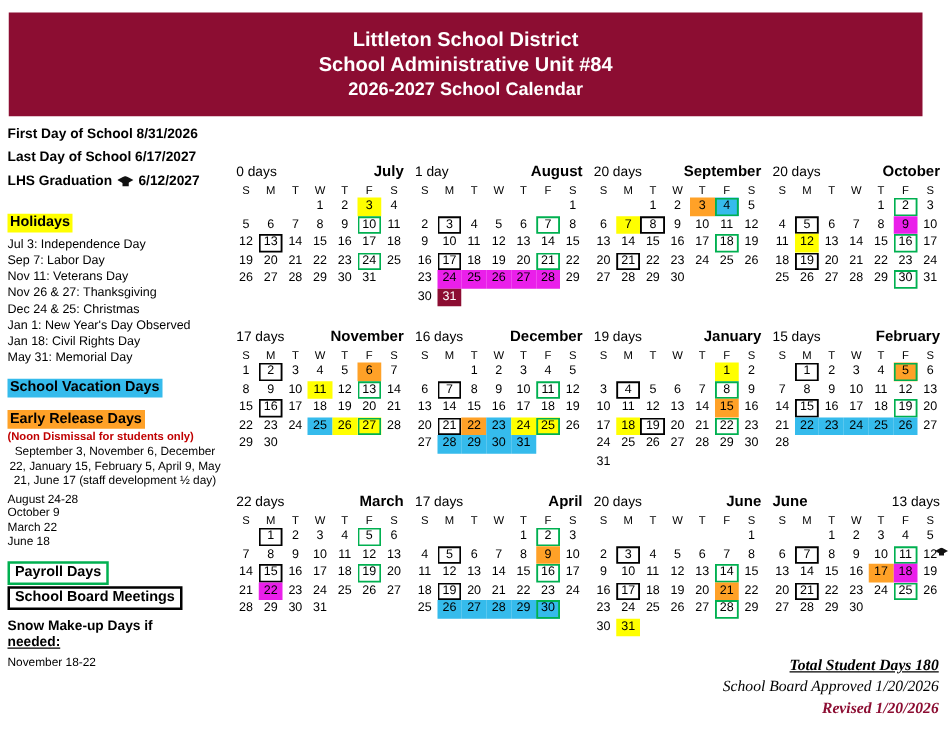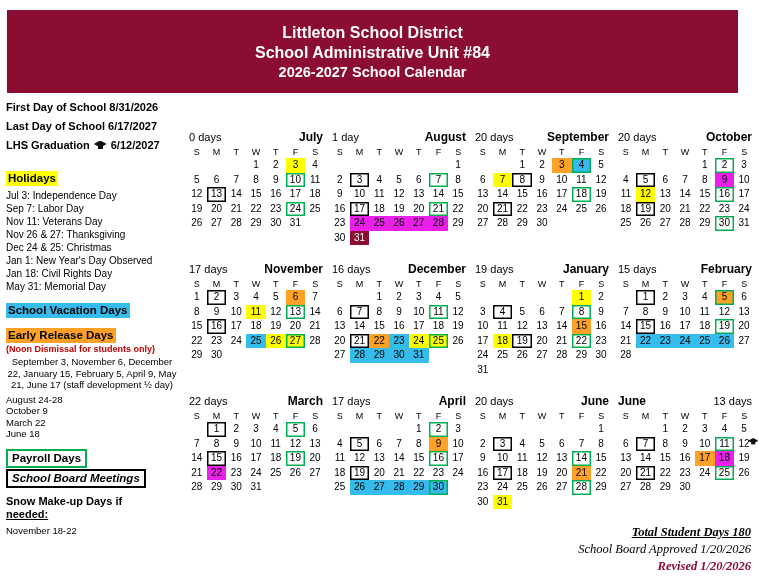--- a/index.html
+++ b/index.html
@@ -17,21 +17,21 @@
   .cap-icon{display:inline-block;width:13px;height:9px;position:relative;}
   .cap-icon::before{content:"";position:absolute;left:0;top:0;width:13px;height:7px;background:#111;clip-path:polygon(50% 0,100% 50%,50% 100%,0 50%);}
   .cap-icon::after{content:"";position:absolute;left:4px;top:4px;width:5px;height:4px;background:#111;}
 
   .tag{display:inline-block;font-weight:bold;font-size:11.5px;padding:0 2px;line-height:15px;}
   .tag-holidays{background:var(--holiday);margin-top:13px;}
   .tag-vacation{background:var(--vacation);margin-top:10px;}
   .tag-early{background:var(--early-release);margin-top:10px;}
   .tag-staffdev{background:var(--staff-dev);margin-top:10px;}
   .tag-payroll{border:2px solid var(--payroll-border);margin-top:9px;padding:0 4px;}
-  .tag-board{border:2px solid var(--board-border);padding:0 4px;font-style:italic;}
+  .tag-board{border:2px solid var(--board-border);padding:0 4px;}
 
   .small-list{font-size:10px;line-height:13px;margin-top:3px;}
   .tight{font-size:9.5px;line-height:11.5px;}
   .note-red{color:var(--note-red);font-size:9px;font-weight:bold;margin-top:1px;}
   .detail-text{font-size:9.5px;line-height:11.5px;margin-top:2px;width:172px;text-align:center;}
   .snow{margin-top:7px;font-size:11px;font-weight:bold;line-height:13.5px;}
   .snow-l2{text-decoration:underline;}
 
   .months{position:absolute;left:187px;top:130px;width:567px;display:grid;grid-template-columns:repeat(4,1fr);column-gap:5px;grid-auto-rows:132px;}
   .month{position:relative;}

